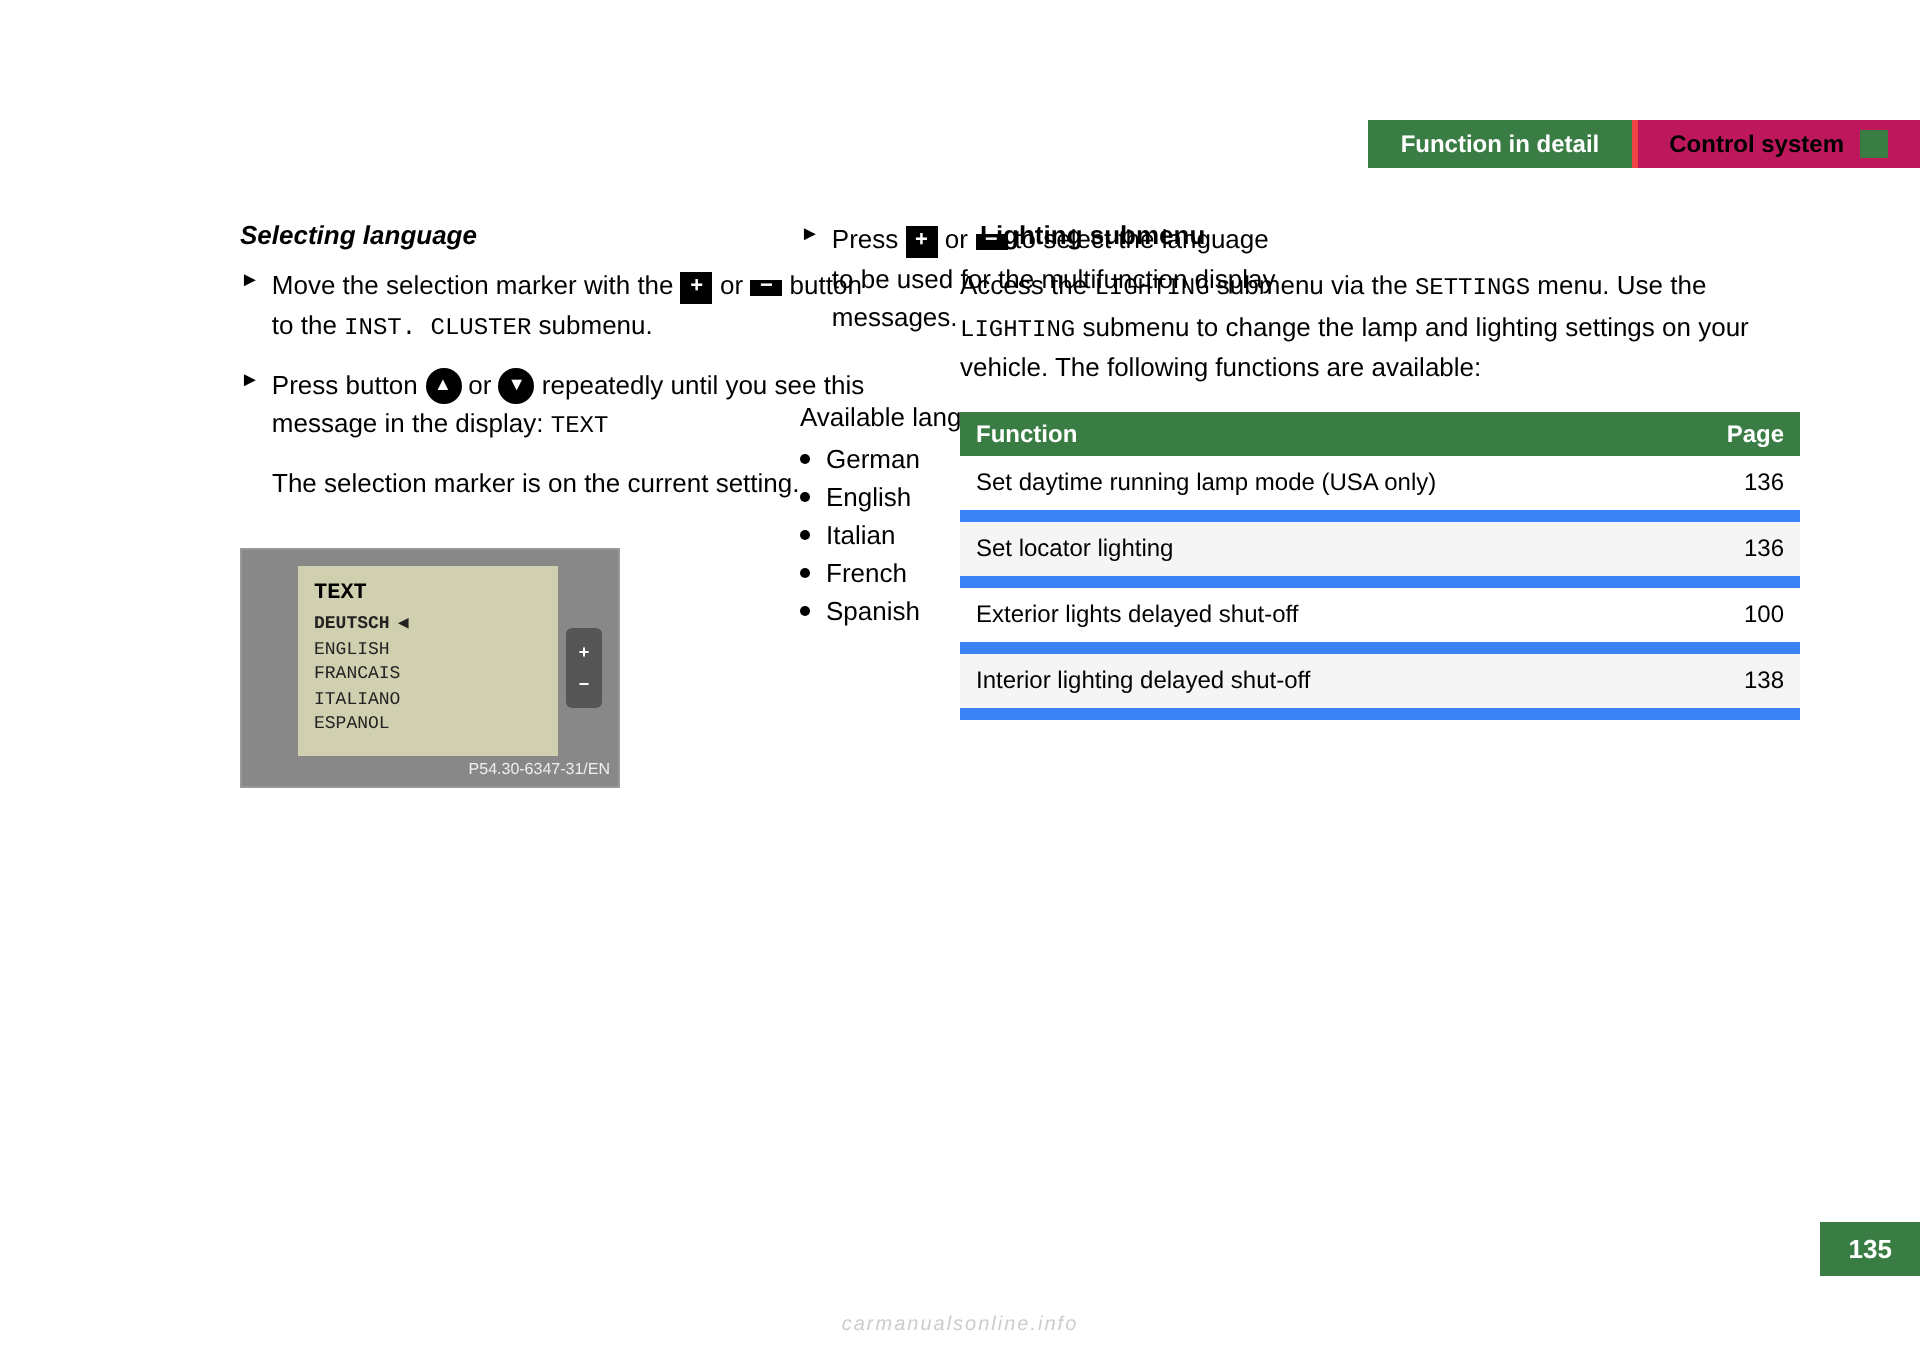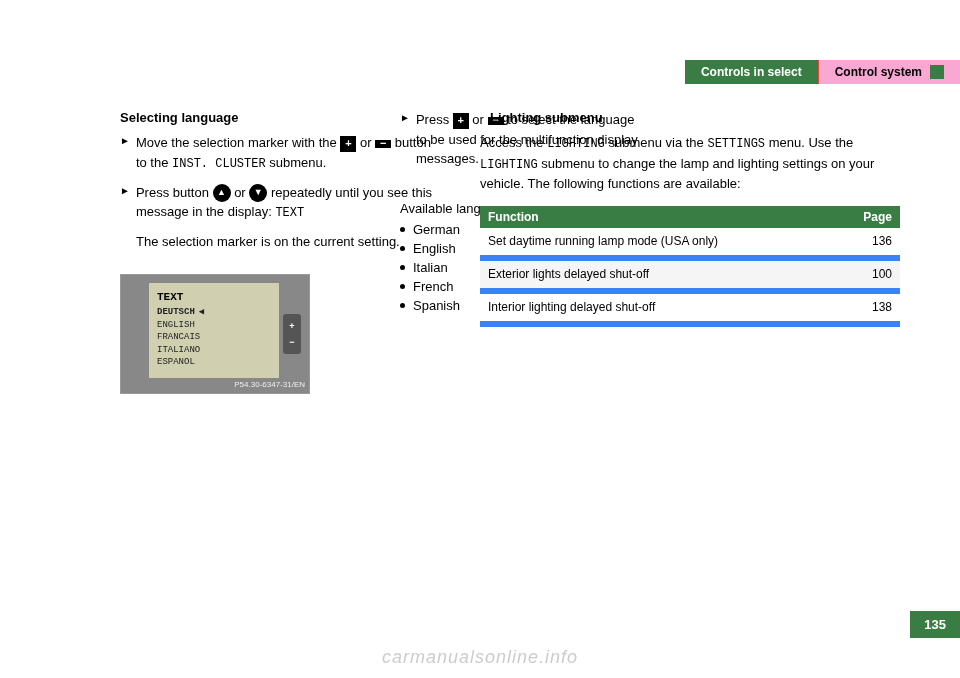--- a/index.html
+++ b/index.html
@@ -24,28 +24,28 @@
     .header-controls-in-detail {
       background: #3a7d44;
       color: #fff;
       font-size: 12px;
       font-weight: bold;
       padding: 5px 16px;
       display: flex;
       align-items: center;
     }
     .header-control-system {
-      background: #f9a8d4;
+      background: #be185d;
       color: #000;
       font-size: 12px;
       font-weight: bold;
       padding: 5px 16px;
       display: flex;
       align-items: center;
-      border-left: 1px solid #ef4444;
+      border-left: 3px solid #ef4444;
     }
     .header-control-system::after {
       content: '';
       display: inline-block;
       width: 14px;
       height: 14px;
       background: #3a7d44;
       margin-left: 8px;
       vertical-align: middle;
     }
@@ -72,20 +72,21 @@
 
     .content-right {
       position: absolute;
       top: 110px;
       left: 480px;
       width: 420px;
     }
 
     
     .section-heading {
+      font-style: italic;
       font-weight: bold;
       font-size: 13px;
       margin-bottom: 8px;
     }
 
     
     .bullet-item {
       display: flex;
       align-items: flex-start;
       margin-bottom: 10px;
@@ -296,32 +297,32 @@
     .func-table tr:nth-child(odd) td {
       background: #fff;
     }
 
     
     .watermark {
       position: absolute;
       bottom: 10px;
       left: 50%;
       transform: translateX(-50%);
-      font-size: 18px;
+      font-size: 10px;
       color: #ccc;
       letter-spacing: 1px;
       font-style: italic;
     }
   </style>
 </head>
 <body>
 
 <div class="header-bar">
   <div class="header-controls-in-detail">
-    <span>Controls in select</span>
+    <span>Function in detail</span>
   </div>
   <div class="header-control-system">
     <span>Control system</span>
   </div>
 </div>
 
 <div class="content-left">
   <div class="section-heading">Selecting language</div>
 
   <div class="bullet-item">
@@ -401,20 +402,24 @@
         <th>Function</th>
         <th class="right">Page</th>
       </tr>
     </thead>
     <tbody>
       <tr>
         <td>Set daytime running lamp mode (USA only)</td>
         <td class="right">136</td>
       </tr>
       <tr>
+        <td>Set locator lighting</td>
+        <td class="right">136</td>
+      </tr>
+      <tr>
         <td>Exterior lights delayed shut-off</td>
         <td class="right">100</td>
       </tr>
       <tr>
         <td>Interior lighting delayed shut-off</td>
         <td class="right">138</td>
       </tr>
     </tbody>
   </table>
 </div>

